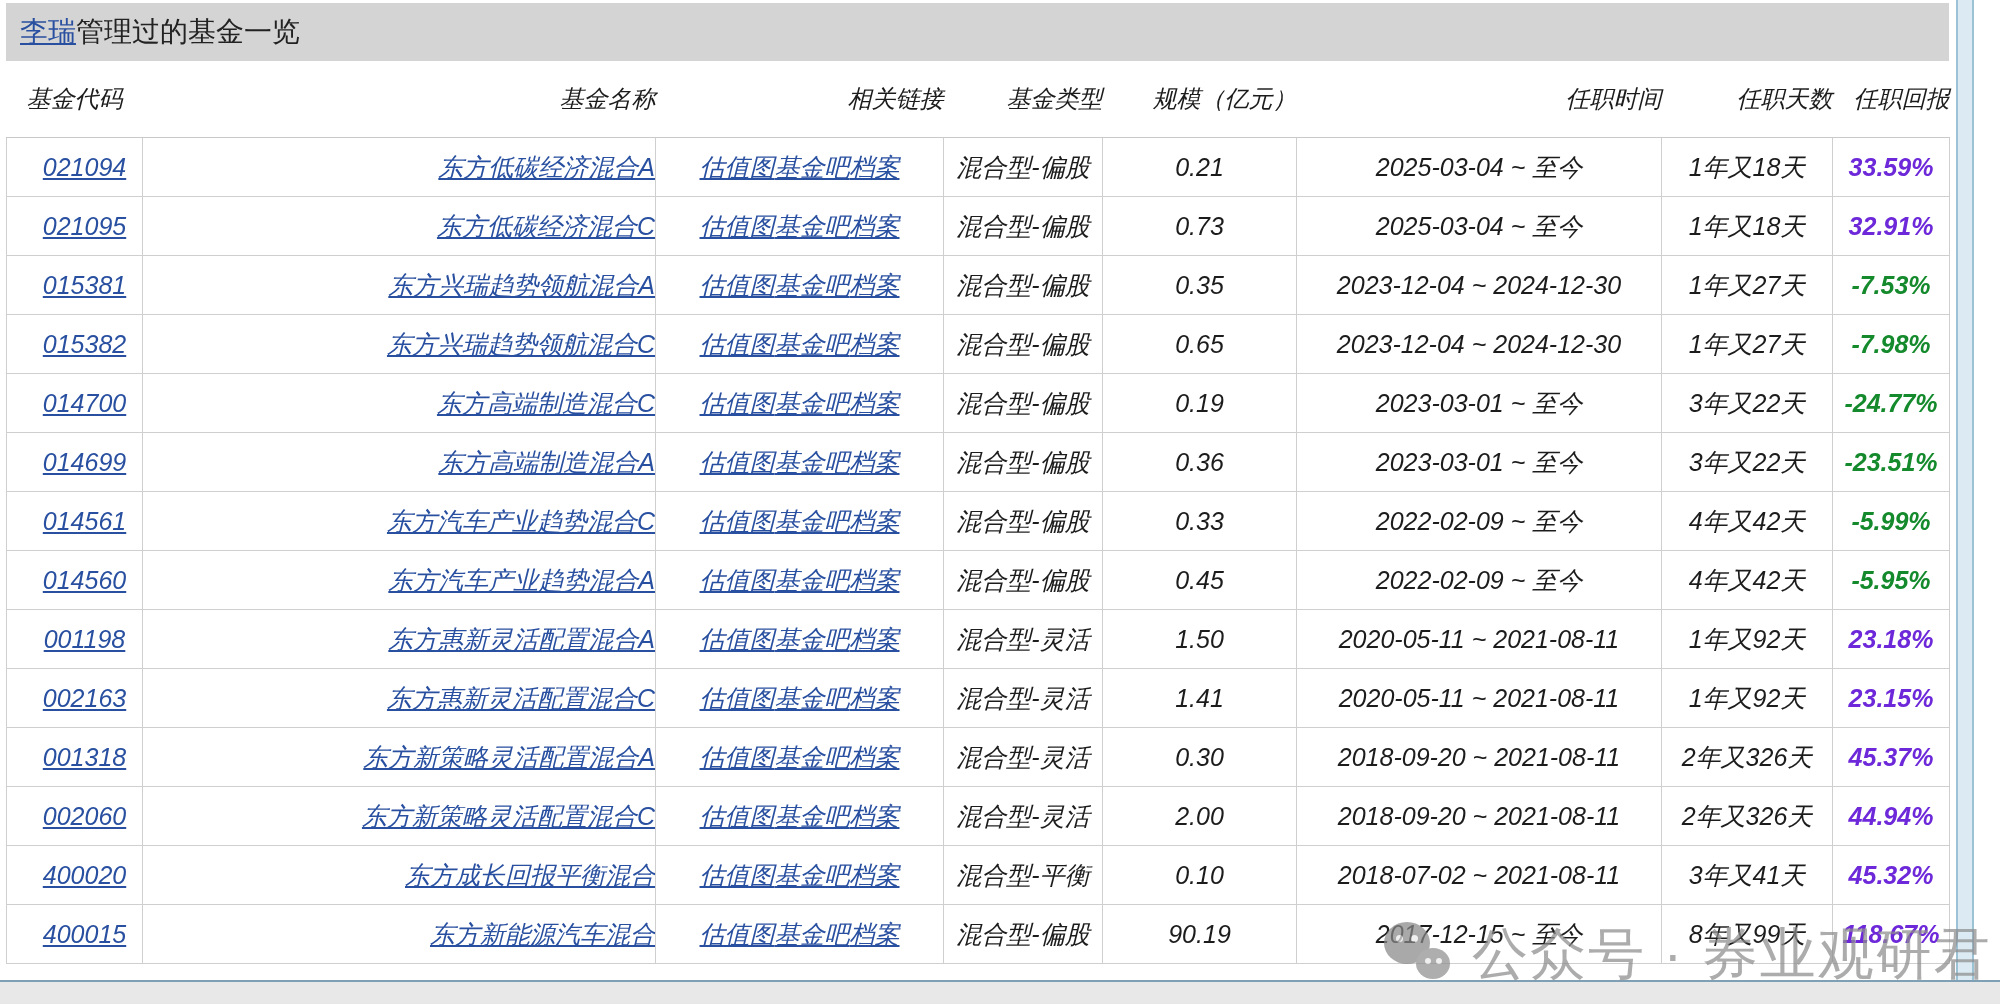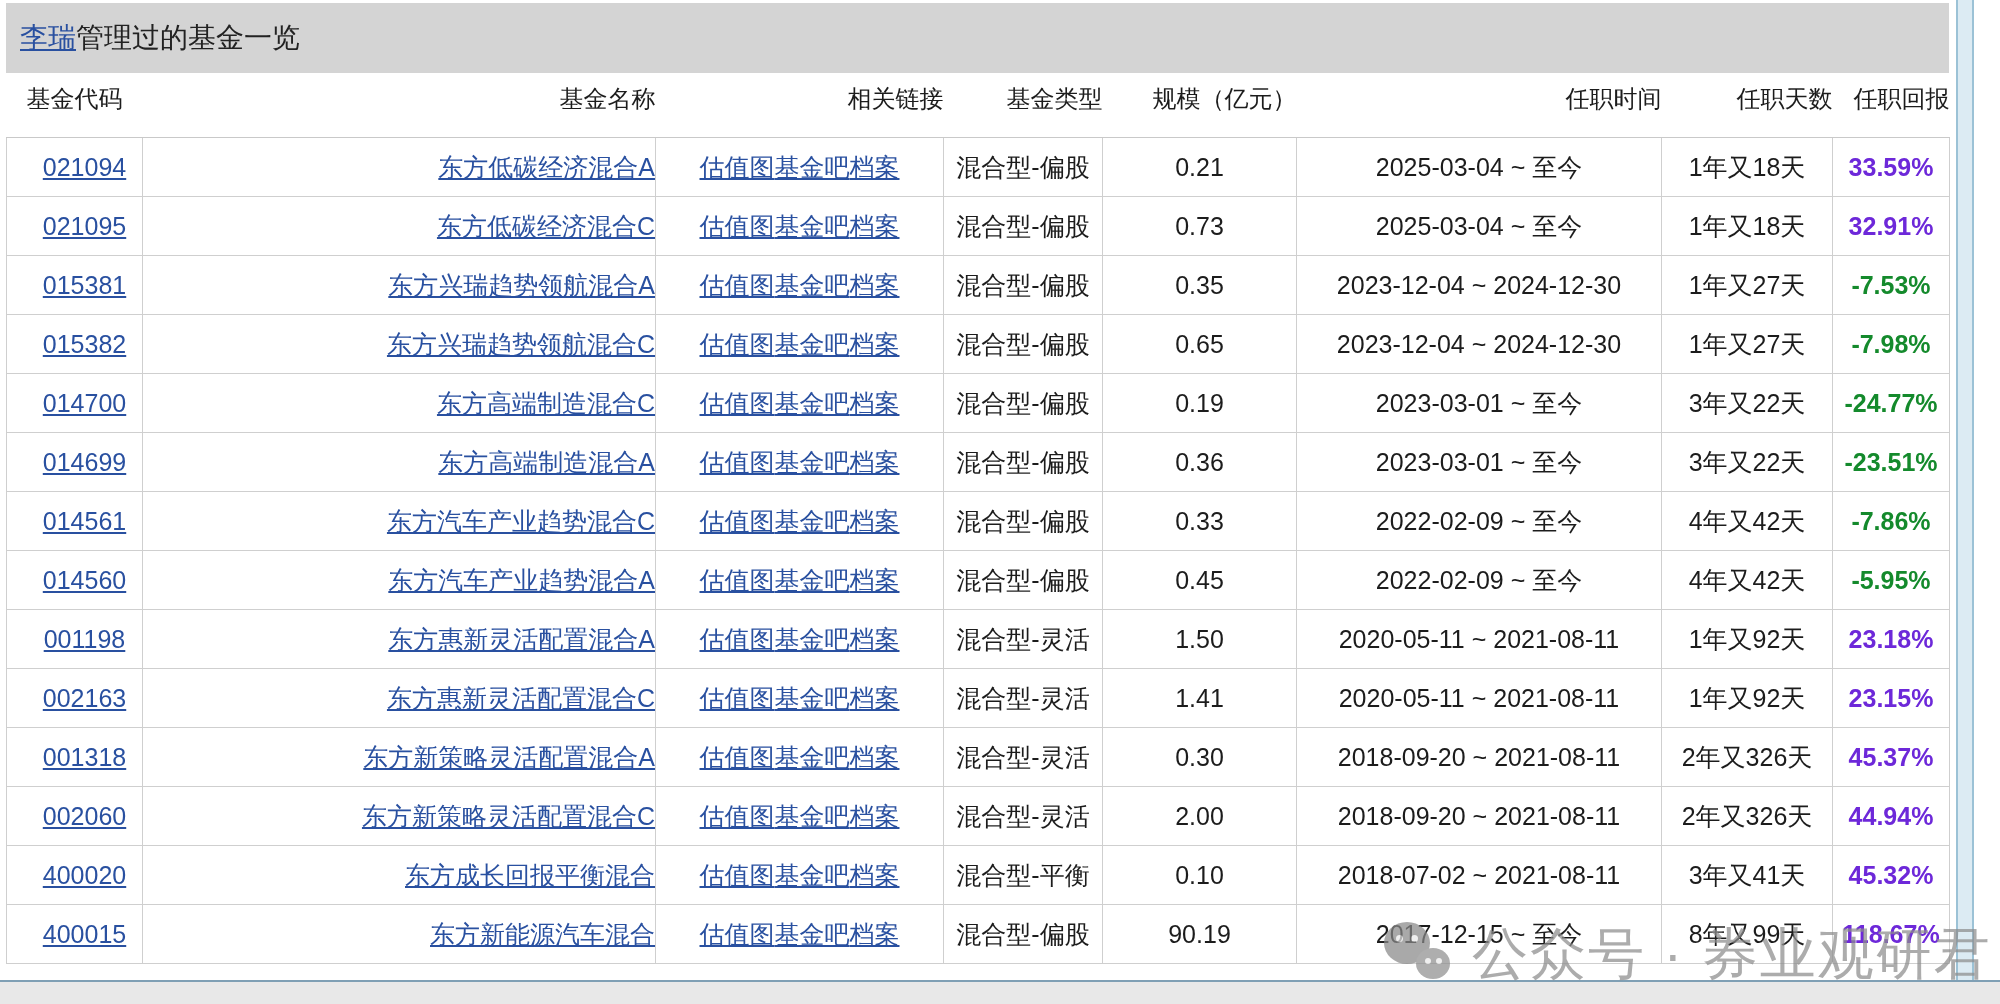--- a/index.html
+++ b/index.html
@@ -1,25 +1,25 @@
 <!DOCTYPE html>
 <html><head>
 <meta charset="utf-8">
 <style>
   html,body{margin:0;padding:0;}
   body{font-family:"Liberation Sans","DejaVu Sans",sans-serif;background:#fff;}
   .page{position:relative;width:2000px;height:1004px;background:#fff;overflow:hidden;}
 
-  .titlebar{position:absolute;left:6px;top:3px;width:1943px;height:70px;background:#d4d4d4;
+  .titlebar{position:absolute;left:6px;top:3px;width:1943px;height:58px;background:#d4d4d4;
     display:flex;align-items:center;padding-left:14px;box-sizing:border-box;
     font-size:28px;color:#222;}
   .titlebar a{color:#2950a0;text-decoration:underline;}
 
   .table-wrap{position:absolute;left:6px;top:61px;}
-  table{border-collapse:collapse;table-layout:fixed;width:1943px;}
+  table{border-collapse:collapse;table-layout:fixed;width:1943px;font-style:italic;}
   thead th{font-weight:normal;font-size:24px;color:#1c1c1c;height:76px;vertical-align:middle;
     text-align:right;border:none;border-bottom:1px solid #c9c9c9;padding:0;}
   thead th.col-code{text-align:left;padding-left:20px;}
   tbody td{border:1px solid #cfcfcf;height:58px;font-size:25px;color:#1c1c1c;
     text-align:center;vertical-align:middle;padding:0;white-space:nowrap;overflow:hidden;}
   td.cell-code{text-align:center;padding-left:20px;}
   td.cell-name{text-align:right;padding-left:22px;}
   tbody a{color:#2950a0;text-decoration:underline;}
   td.cell-links a{margin:0 0;}
   .ret-pos{color:#6d28d9;font-weight:bold;text-align:right;}
@@ -139,21 +139,21 @@
             <td><span class="ret-neg">-23.51%</span></td>
           </tr>
           <tr>
             <td class="cell-code"><a href="#">014561</a></td>
             <td class="cell-name"><a href="#">东方汽车产业趋势混合C</a></td>
             <td class="cell-links"><a href="#">估值图</a><a href="#">基金吧</a><a href="#">档案</a></td>
             <td>混合型-偏股</td>
             <td>0.33</td>
             <td>2022-02-09 ~ 至今</td>
             <td>4年又42天</td>
-            <td><span class="ret-neg">-7.86%</span></td>
+            <td><span class="ret-neg">-5.99%</span></td>
           </tr>
           <tr>
             <td class="cell-code"><a href="#">014560</a></td>
             <td class="cell-name"><a href="#">东方汽车产业趋势混合A</a></td>
             <td class="cell-links"><a href="#">估值图</a><a href="#">基金吧</a><a href="#">档案</a></td>
             <td>混合型-偏股</td>
             <td>0.45</td>
             <td>2022-02-09 ~ 至今</td>
             <td>4年又42天</td>
             <td><span class="ret-neg">-5.95%</span></td>

